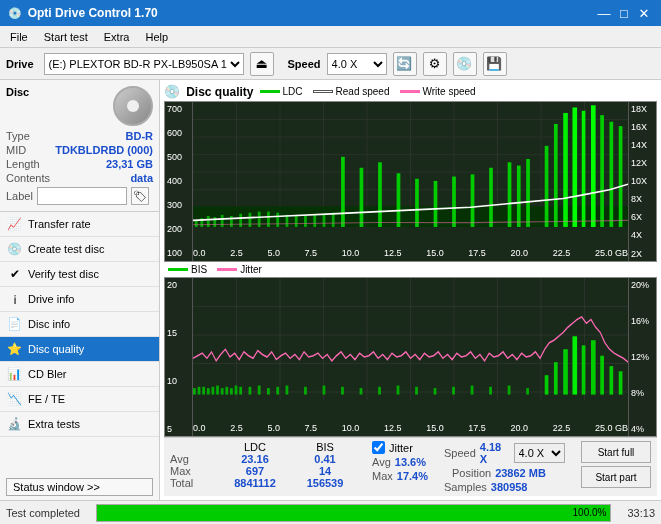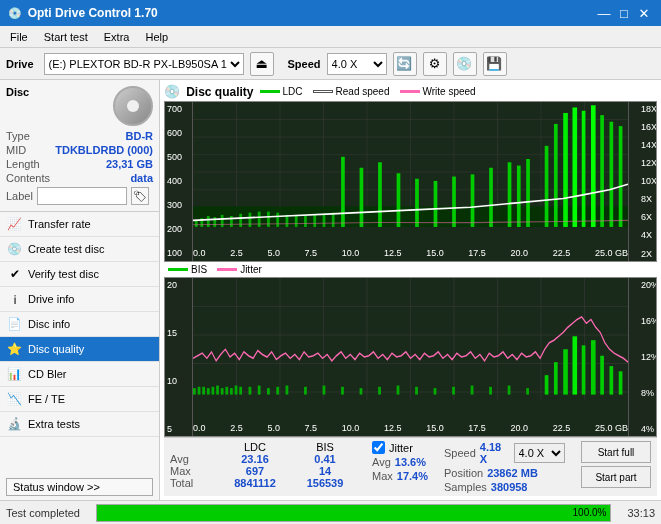--- a/index.html
+++ b/index.html
@@ -312,21 +312,21 @@
     #status-time { font-size: 11px; color: #333; flex: 0 0 auto; }
 
     
     .chart-yaxis-right {
       position: absolute;
       right: 0; top: 0; bottom: 0;
       width: 28px;
       display: flex;
       flex-direction: column;
       justify-content: space-between;
-      padding: 2px 12px;
+      padding: 2px 2px;
       font-size: 9px;
       color: white;
       background: rgba(30,40,30,0.7);
       border-left: 1px solid #555;
     }
     .chart-yaxis-left {
       position: absolute;
       left: 0; top: 0; bottom: 0;
       width: 28px;
       display: flex;
@@ -757,21 +757,21 @@
         </div>
 
         <div style="display:flex;flex-direction:column;gap:2px;margin-left:8px;">
           <div style="display:flex;align-items:center;gap:4px;">
             <span style="color:#555;">Speed</span>
             <span style="color:#1a4ecc;font-weight:600;">4.18 X</span>
             <select style="width:55px;height:20px;font-size:11px;border:1px solid #aaa;">
               <option>4.0 X</option>
             </select>
           </div>
-          <div style="display:flex;align-items:center;gap:4px;">
+          <div style="display:flex;align-items:center;gap:4px;margin-left:8px;">
             <span style="color:#555;">Position</span>
             <span style="color:#1a4ecc;font-weight:600;">23862 MB</span>
           </div>
           <div style="display:flex;align-items:center;gap:4px;">
             <span style="color:#555;">Samples</span>
             <span style="color:#1a4ecc;font-weight:600;">380958</span>
           </div>
         </div>
 
         <div style="flex:1;"></div>

